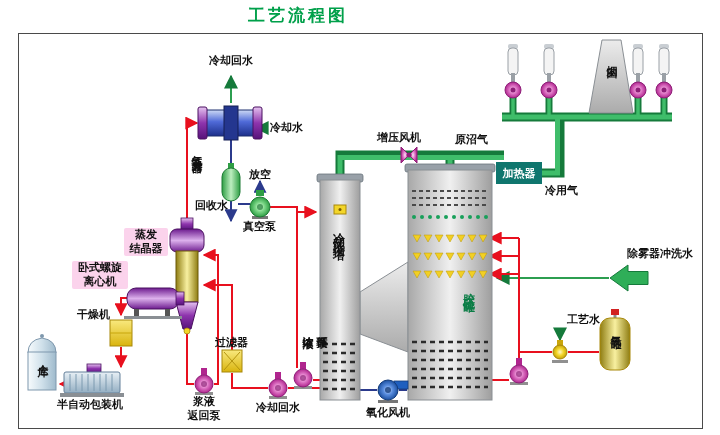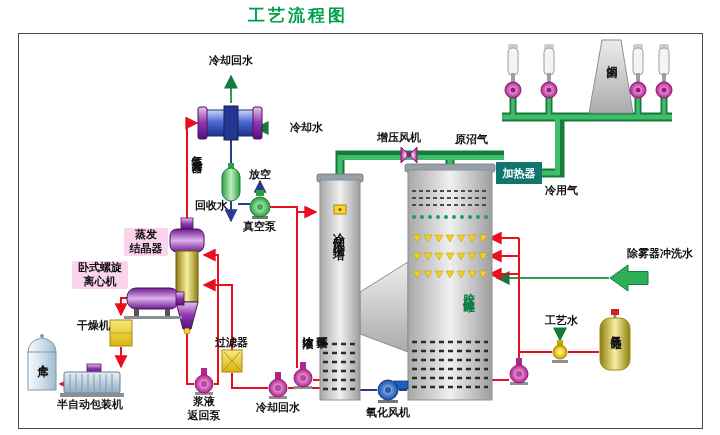--- a/index.html
+++ b/index.html
@@ -394,42 +394,42 @@
         <rect x="552" y="360" width="16" height="3" fill="#909090"></rect>
       <circle cx="560" cy="352" r="7" fill="url(#gYelR)" stroke="#a8880a"></circle>
     </g>
 
     <g>
       <polygon points="648,271.5 628,271.5 628,265 610,278 628,291 628,284.5 648,284.5" fill="#2fae58" stroke="#157a3b"></polygon>
     </g>
   </svg>
 
   <div class="lbl" style="left:209px;top:54px;">冷却回水</div>
-  <div class="lbl" style="left:270px;top:121px;margin-left:20px;">冷却水</div>
+  <div class="lbl" style="left:270px;top:121px;">冷却水</div>
   <div class="lbl vert" style="left:189px;top:146px;">气液分离器</div>
   <div class="lbl" style="left:249px;top:168px;">放空</div>
   <div class="lbl" style="left:243px;top:220px;">真空泵</div>
   <div class="lbl" style="left:195px;top:199px;">回收水</div>
   <div class="lbl pink" style="left:124px;top:228px;width:40px;">蒸发
 结晶器</div>
   <div class="lbl pink" style="left:72px;top:261px;width:52px;">卧式螺旋
 离心机</div>
-  <div class="lbl" style="left:77px;top:319px;">干燥机</div>
+  <div class="lbl" style="left:77px;top:308px;">干燥机</div>
   <div class="lbl vert" style="left:35px;top:355px;">仓库</div>
   <div class="lbl" style="left:57px;top:398px;">半自动包装机</div>
   <div class="lbl" style="left:184px;top:395px;width:40px;">浆液
 返回泵</div>
   <div class="lbl" style="left:215px;top:336px;text-align:center;">过滤器</div>
   <div class="lbl" style="left:256px;top:401px;">冷却回水</div>
   <div class="lbl vert2" style="left:300px;top:327px;">浓缩液
 循环泵</div>
   <div class="lbl vert tower-lbl" style="left:332px;top:222px;">冷却浓缩塔</div>
   <div class="lbl" style="left:366px;top:406px;">氧化风机</div>
   <div class="lbl vert tower-lbl green-lbl" style="left:462px;top:283px;">胶硫罐</div>
   <div class="lbl" style="left:377px;top:131px;">增压风机</div>
   <div class="lbl" style="left:455px;top:133px;">原沼气</div>
   <div id="heater">加热器</div>
   <div class="lbl" style="left:545px;top:184px;">冷用气</div>
   <div class="lbl vert" style="left:604px;top:56px;">烟囱</div>
   <div class="lbl" style="left:627px;top:247px;">除雾器冲洗水</div>
-  <div class="lbl" style="left:545px;top:314px;">工艺水</div>
+  <div class="lbl" style="left:567px;top:314px;font-family:Liberation Mono, monospace;">工艺水</div>
   <div class="lbl vert" style="left:608px;top:327px;">氧罐</div>
 </div>
 
 </body></html>

